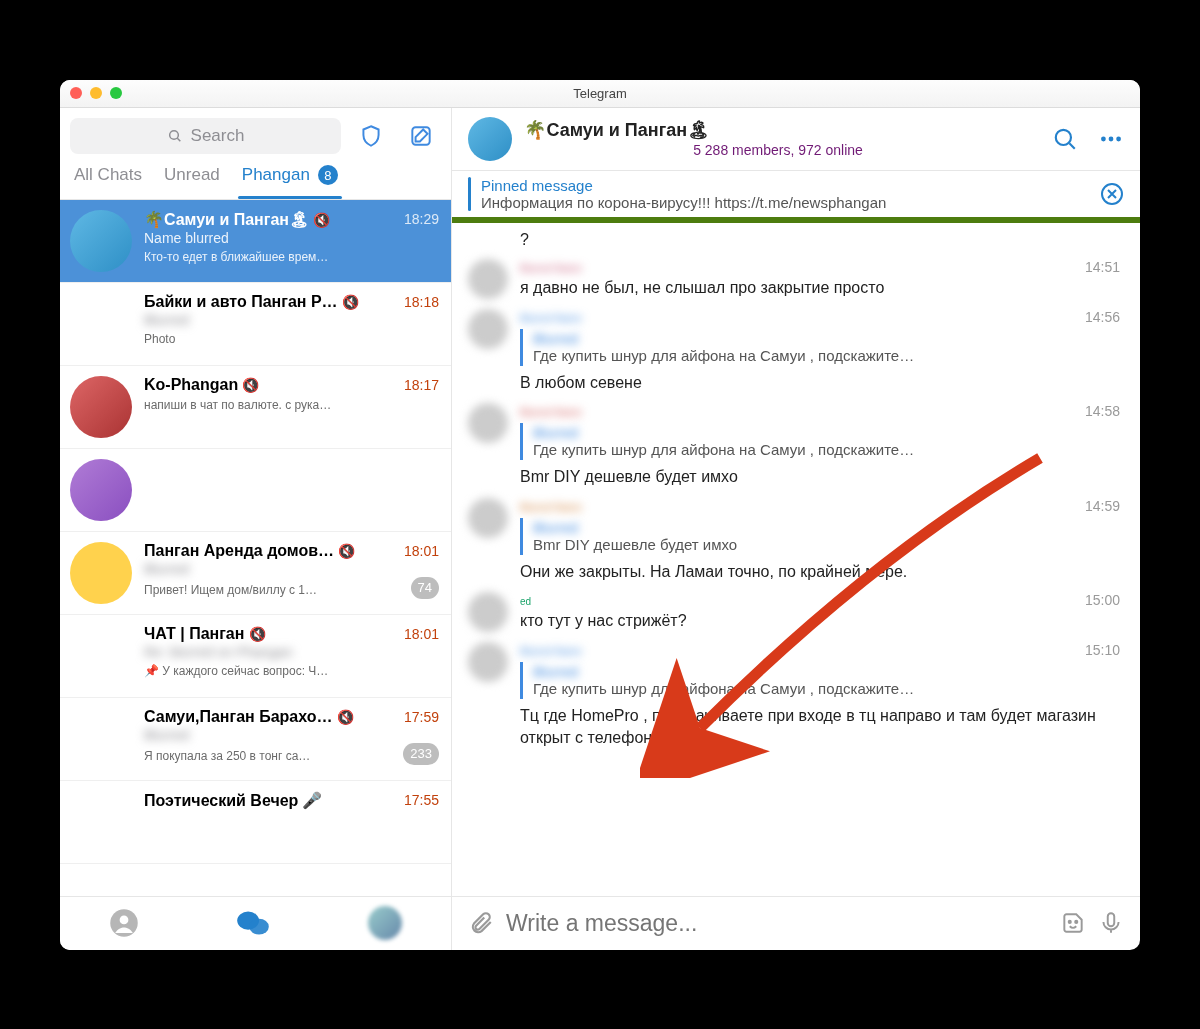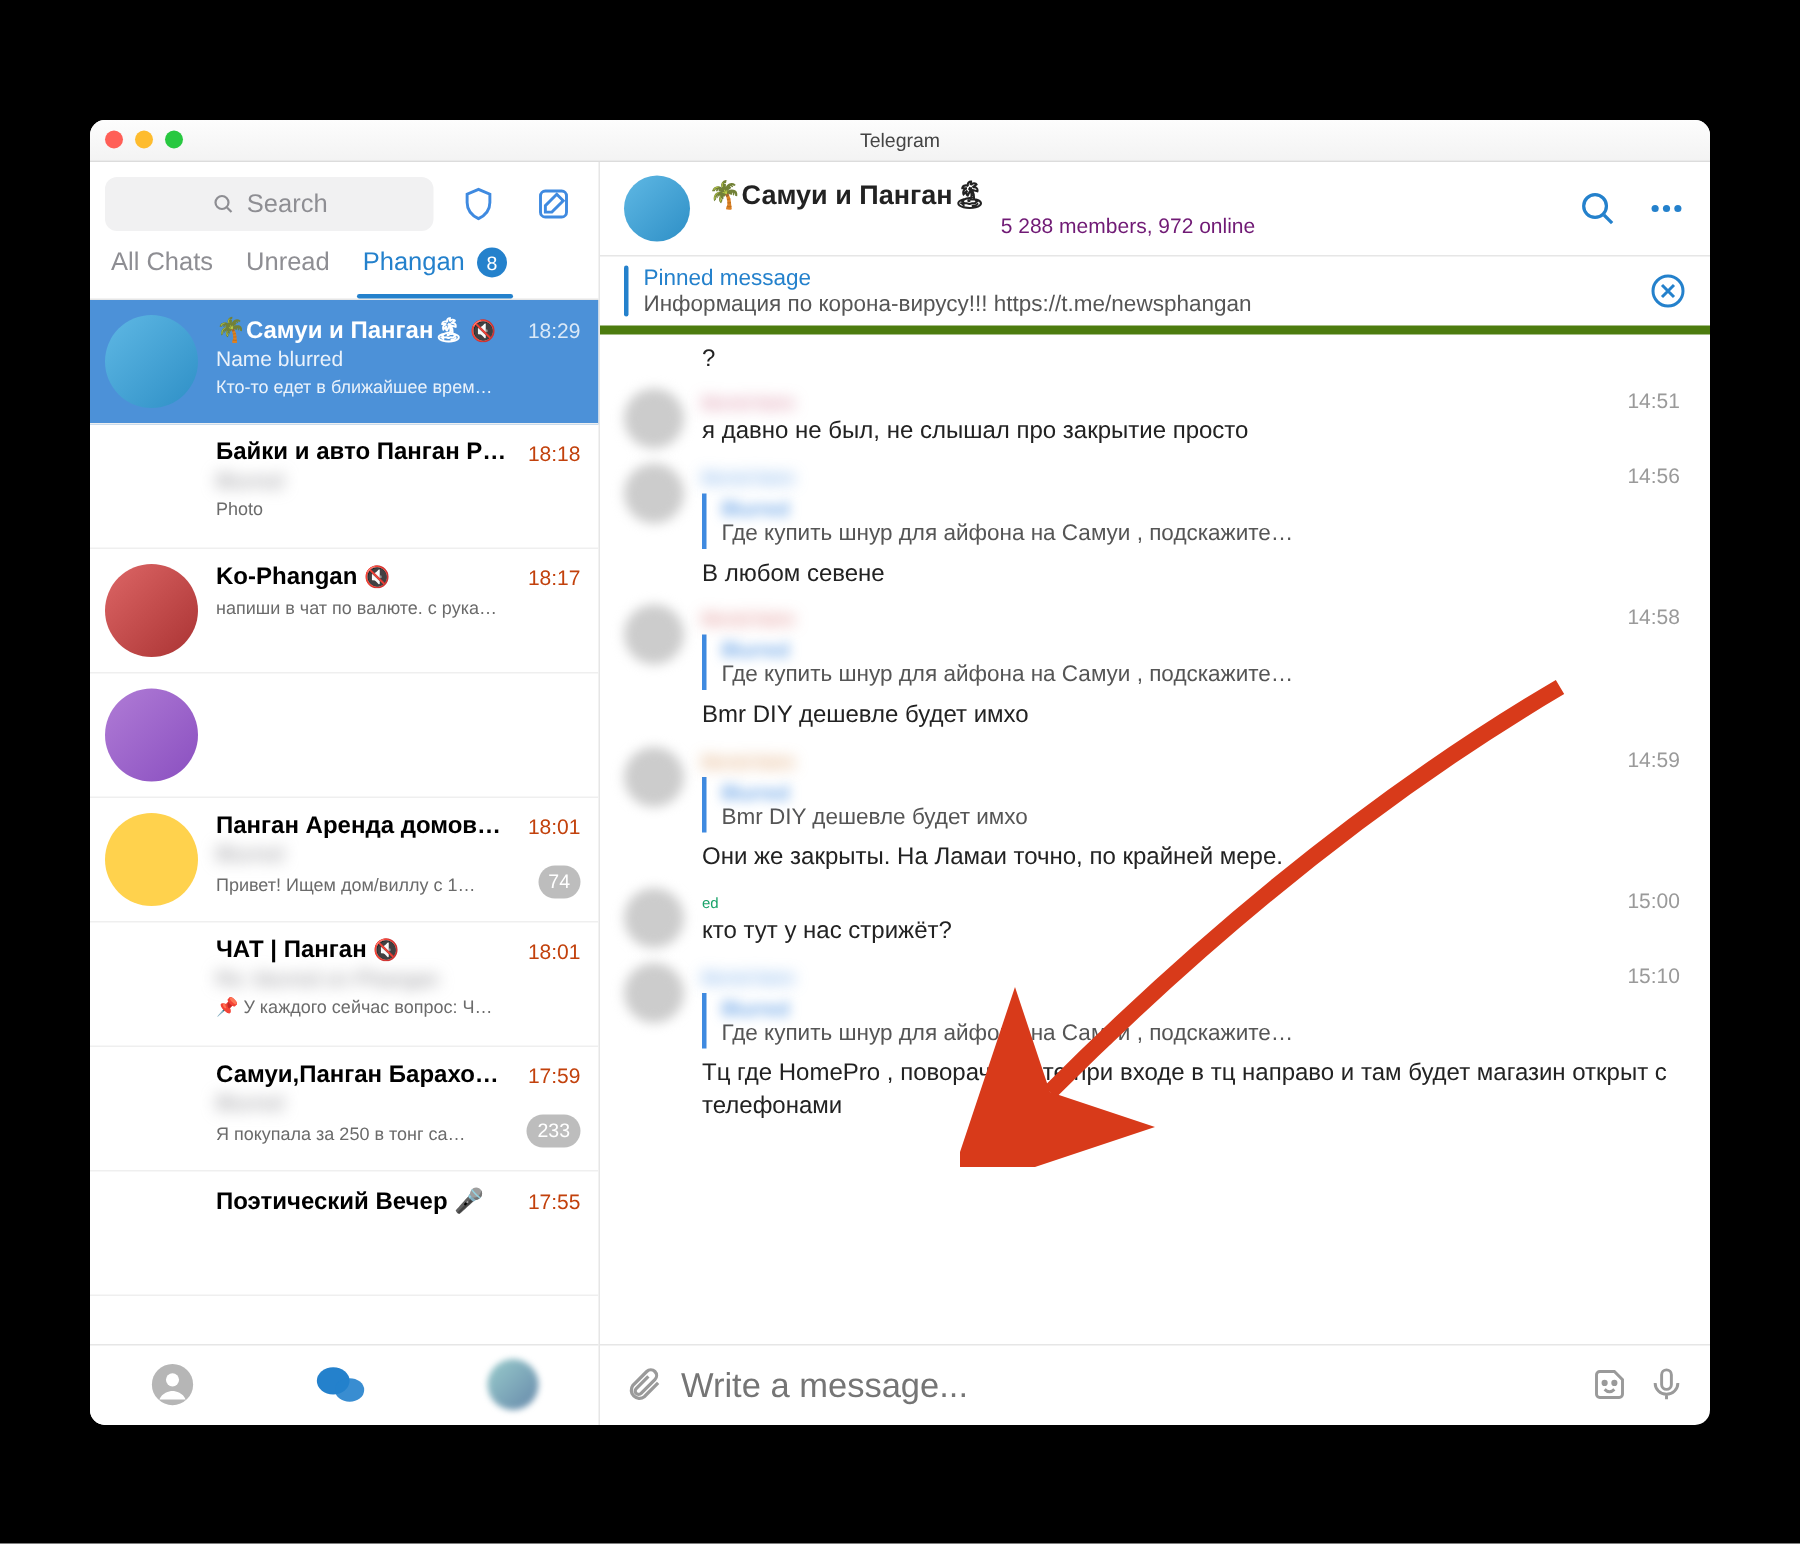--- a/index.html
+++ b/index.html
@@ -32,21 +32,21 @@
     font-size: 13px;
     color: #444;
     position: relative;
   }
   .traffic { display:flex; gap:8px; position:absolute; left:10px; }
   .dot { width:12px; height:12px; border-radius:50%; }
   .dot.r{background:#ff5f57;} .dot.y{background:#febc2e;} .dot.g{background:#28c840;}
   .titlebar .title { margin:0 auto; }
   .body { flex:1; display:flex; overflow:hidden; position:relative; }
   
-  .sidebar { width:340px; border-right:1px solid #e6e6e6; display:flex; flex-direction:column; background:#fff;}
+  .sidebar { width:392px; border-right:1px solid #e6e6e6; display:flex; flex-direction:column; background:#fff;}
   .sb-top { padding:10px 10px 0; display:flex; align-items:center; gap:10px; }
   .search {
     flex:1; height:36px; background:#f1f1f2; border-radius:8px;
     display:flex; align-items:center; justify-content:center; gap:8px; color:#8e8e93; font-size:17px;
   }
   .iconbtn {
     width:40px; height:36px; display:flex; align-items:center; justify-content:center;
     color:#3f8ae0;
   }
   .tabs { display:flex; align-items:center; gap:22px; padding:0 14px; height:46px; border-bottom:1px solid #e6e6e6; font-size:17px;}

